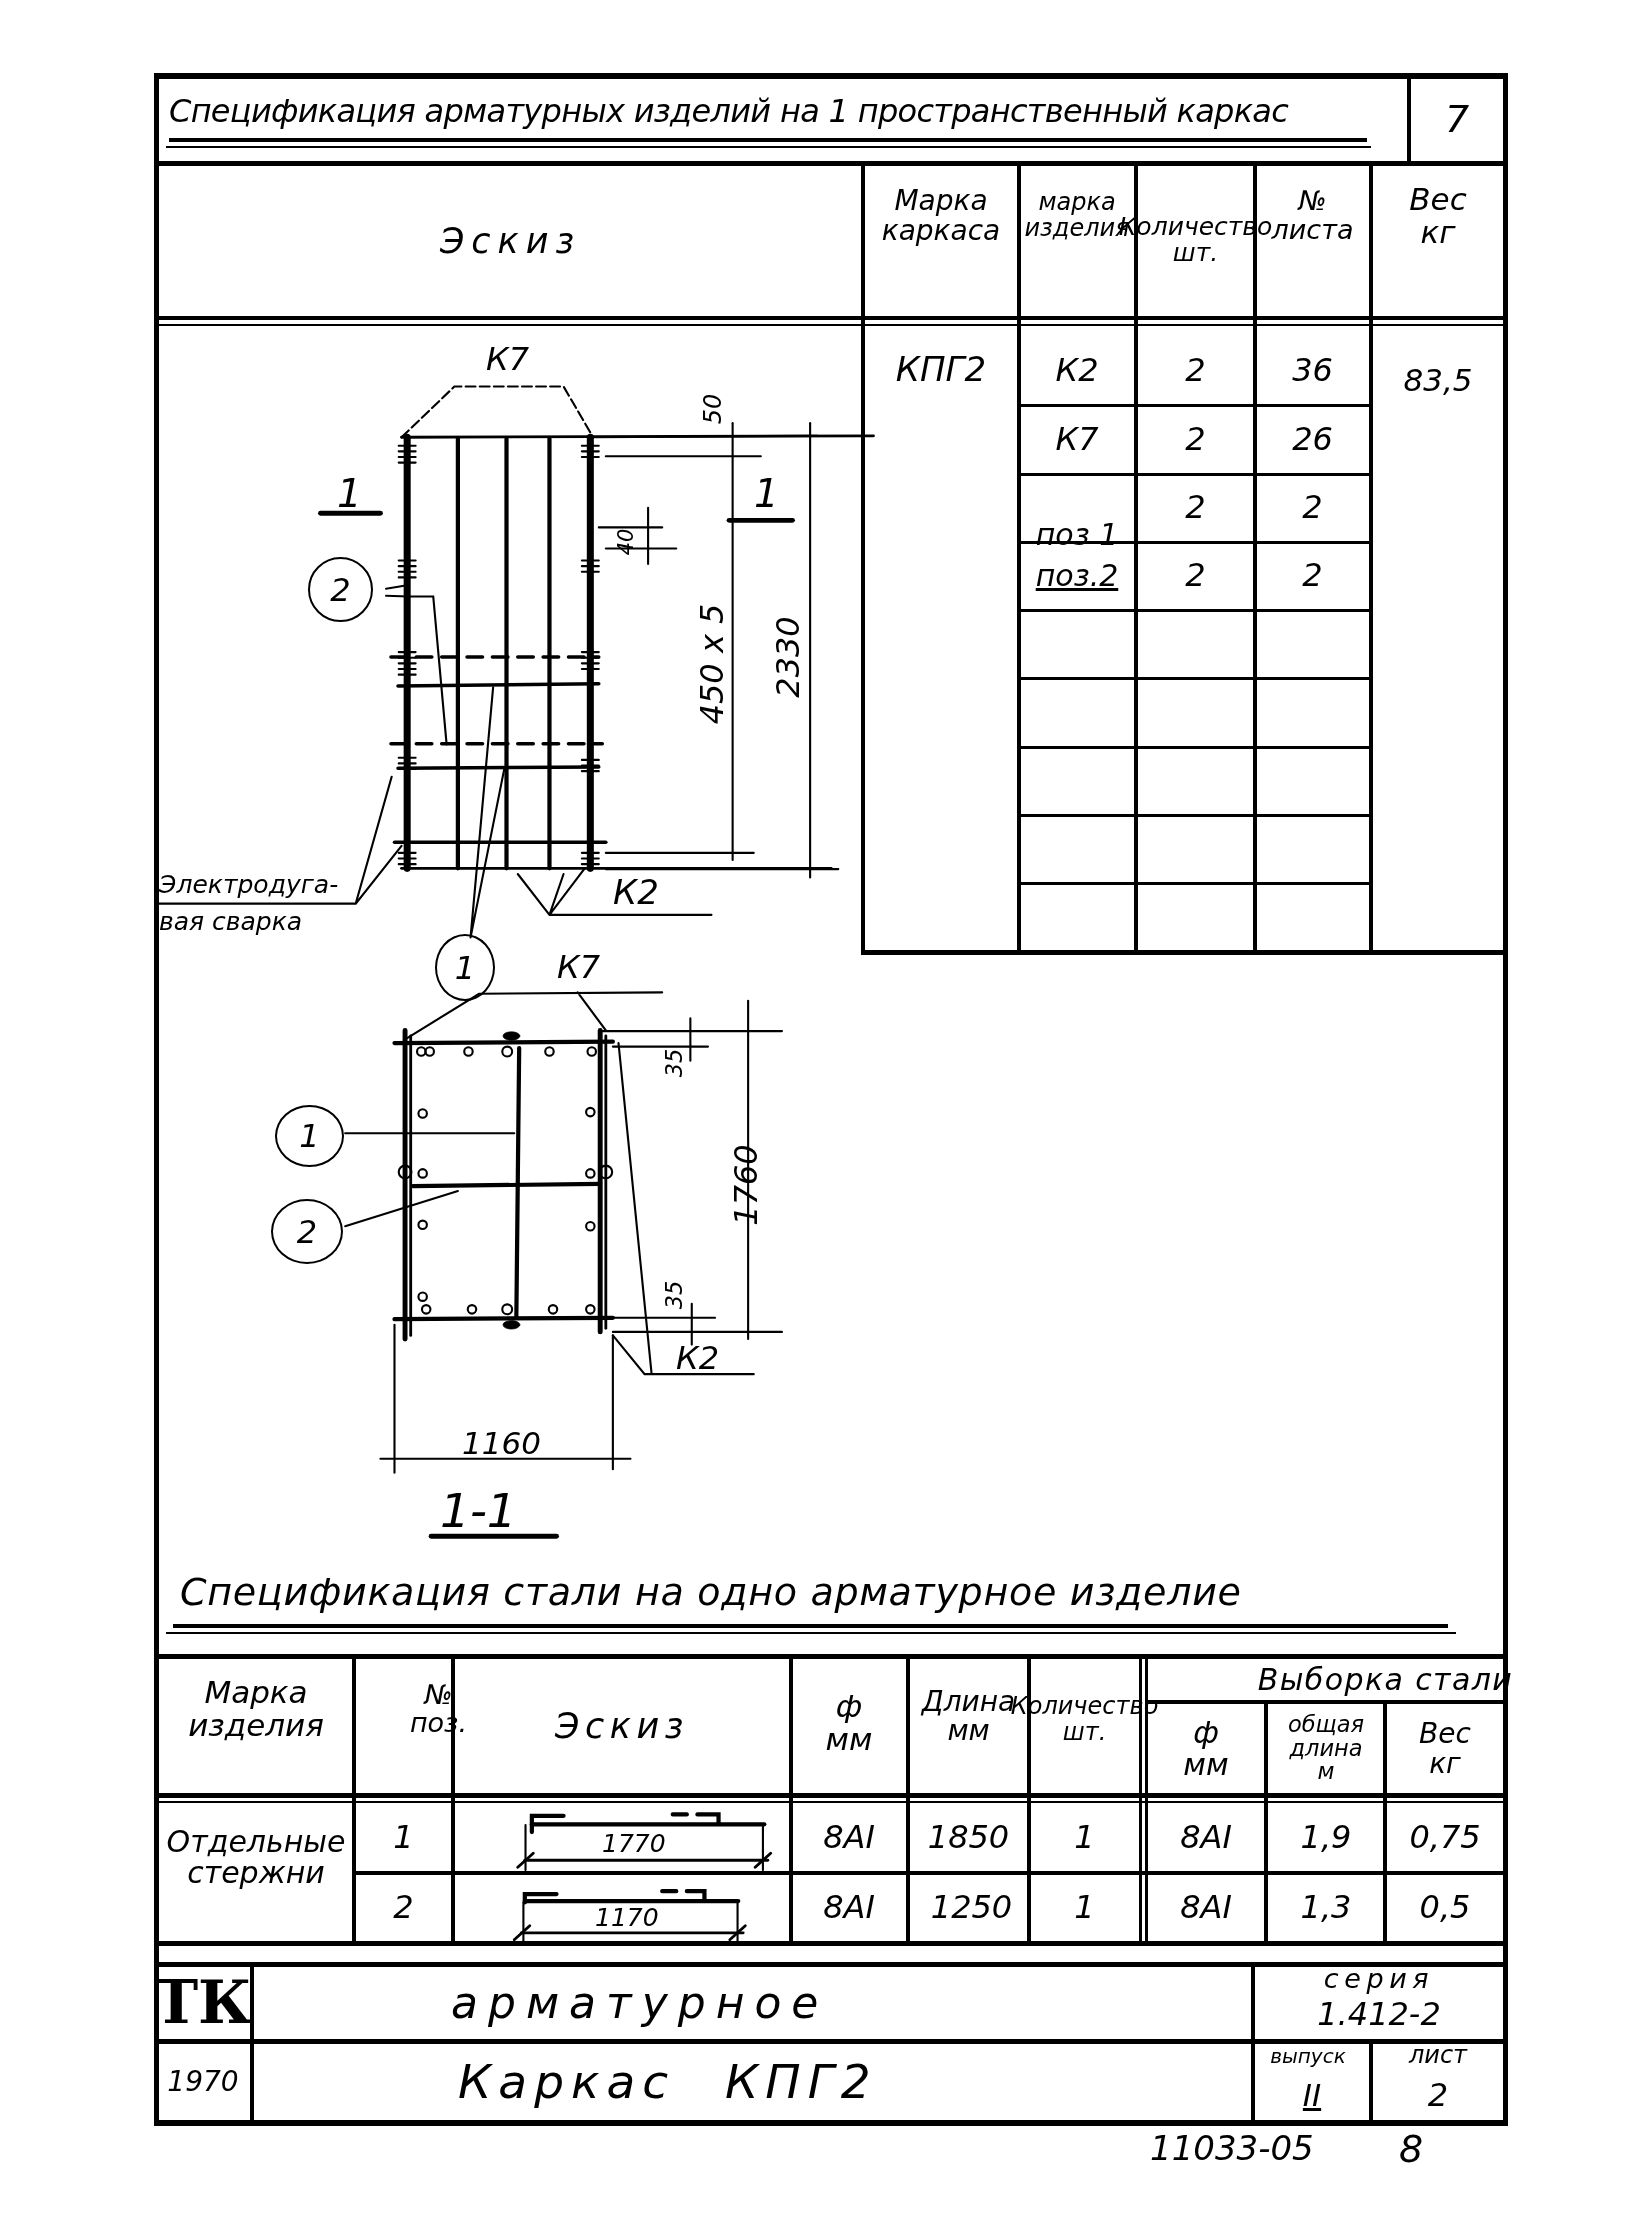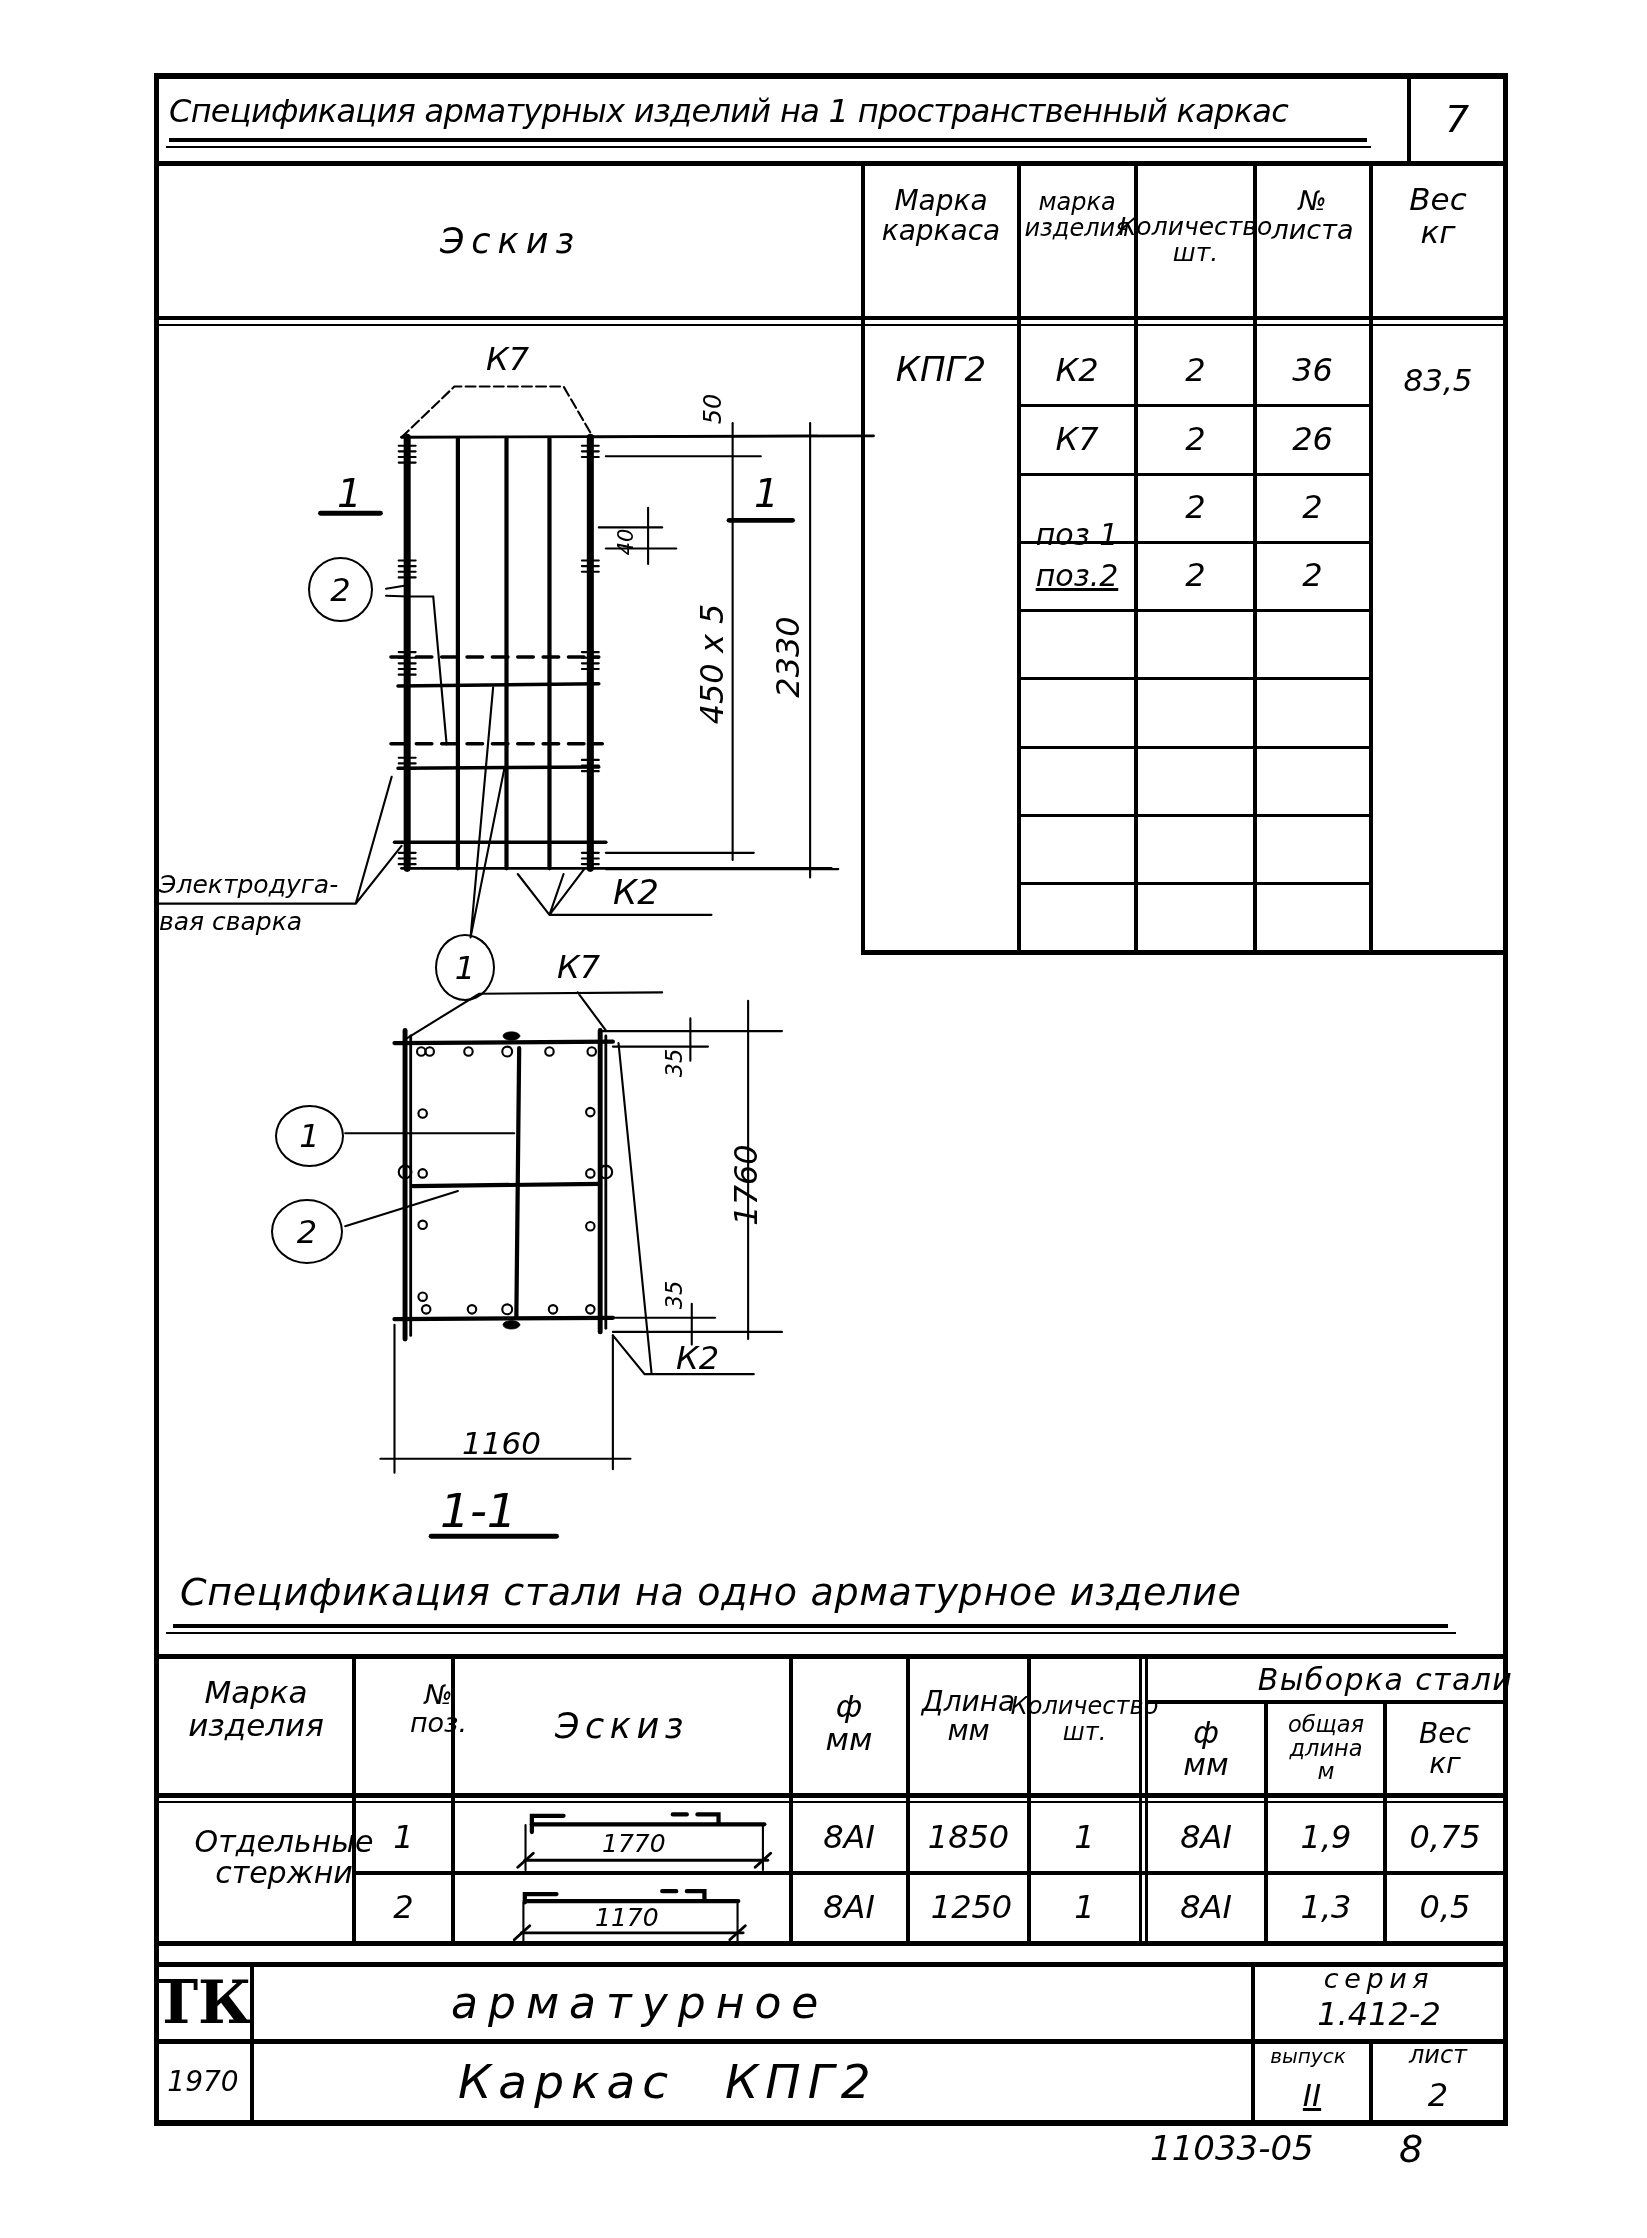--- a/index.html
+++ b/index.html
@@ -275,21 +275,21 @@
   <div class="cell" style="left:356px;top:1663px;width:95px;height:92px;font-size:27px;padding:0 14px;box-sizing:border-box;margin-left:35px;">№ поз.</div>
   <div class="cell" style="left:455px;top:1659px;width:334px;height:134px;font-size:35px;letter-spacing:5.6px;">Эскиз</div>
   <div class="cell" style="left:792px;top:1663px;width:114px;height:120px;font-size:31px;padding:0 28px;box-sizing:border-box;">ф мм</div>
   <div class="cell" style="left:910px;top:1663px;width:117px;height:106px;font-size:28px;padding:0 14px;box-sizing:border-box;">Длина мм</div>
   <div class="cell" style="left:1030px;top:1663px;width:109px;height:113px;font-size:24px;padding:0 2.8px;box-sizing:border-box;">Количество шт.</div>
   <div class="cell" style="left:1208px;top:1659px;width:355px;height:41px;font-size:30px;letter-spacing:1.4px;">Выборка стали</div>
   <div class="cell" style="left:1148px;top:1704px;width:116px;height:89px;font-size:30px;padding:0 28px;box-sizing:border-box;">ф мм</div>
   <div class="cell" style="left:1268px;top:1704px;width:116px;height:89px;font-size:22.5px;padding:0 14px;box-sizing:border-box;">общая длина м</div>
   <div class="cell" style="left:1387px;top:1704px;width:116px;height:89px;font-size:28px;padding:0 28px;box-sizing:border-box;">Вес кг</div>
 
-  <div class="cell" style="left:159px;top:1804px;width:194px;height:106px;font-size:30px;padding:0 5.6px;box-sizing:border-box;margin-left:28px;">Отдельные стержни</div>
+  <div class="cell" style="left:159px;top:1804px;width:194px;height:106px;font-size:30px;padding:0 5.6px;box-sizing:border-box;">Отдельные стержни</div>
 
   <div>
     <div class="cell" style="left:356px;top:1804px;width:95px;height:67px;font-size:32px;">1</div>
     <div>
       <svg width="1647" height="2239" viewBox="0 0 2338 3177">
         <g stroke="#000" fill="none" stroke-linecap="round">
           <path d="M 755 2600 L 755 2577 L 800 2577" stroke-width="6"></path>
           <line x1="755" y1="2589" x2="1085" y2="2589" stroke-width="6"></line>
           <path d="M 955 2575 L 975 2575 M 990 2575 L 1020 2575 L 1020 2587" stroke-width="6"></path>
           <line x1="745" y1="2640" x2="1090" y2="2640" stroke-width="4"></line>

